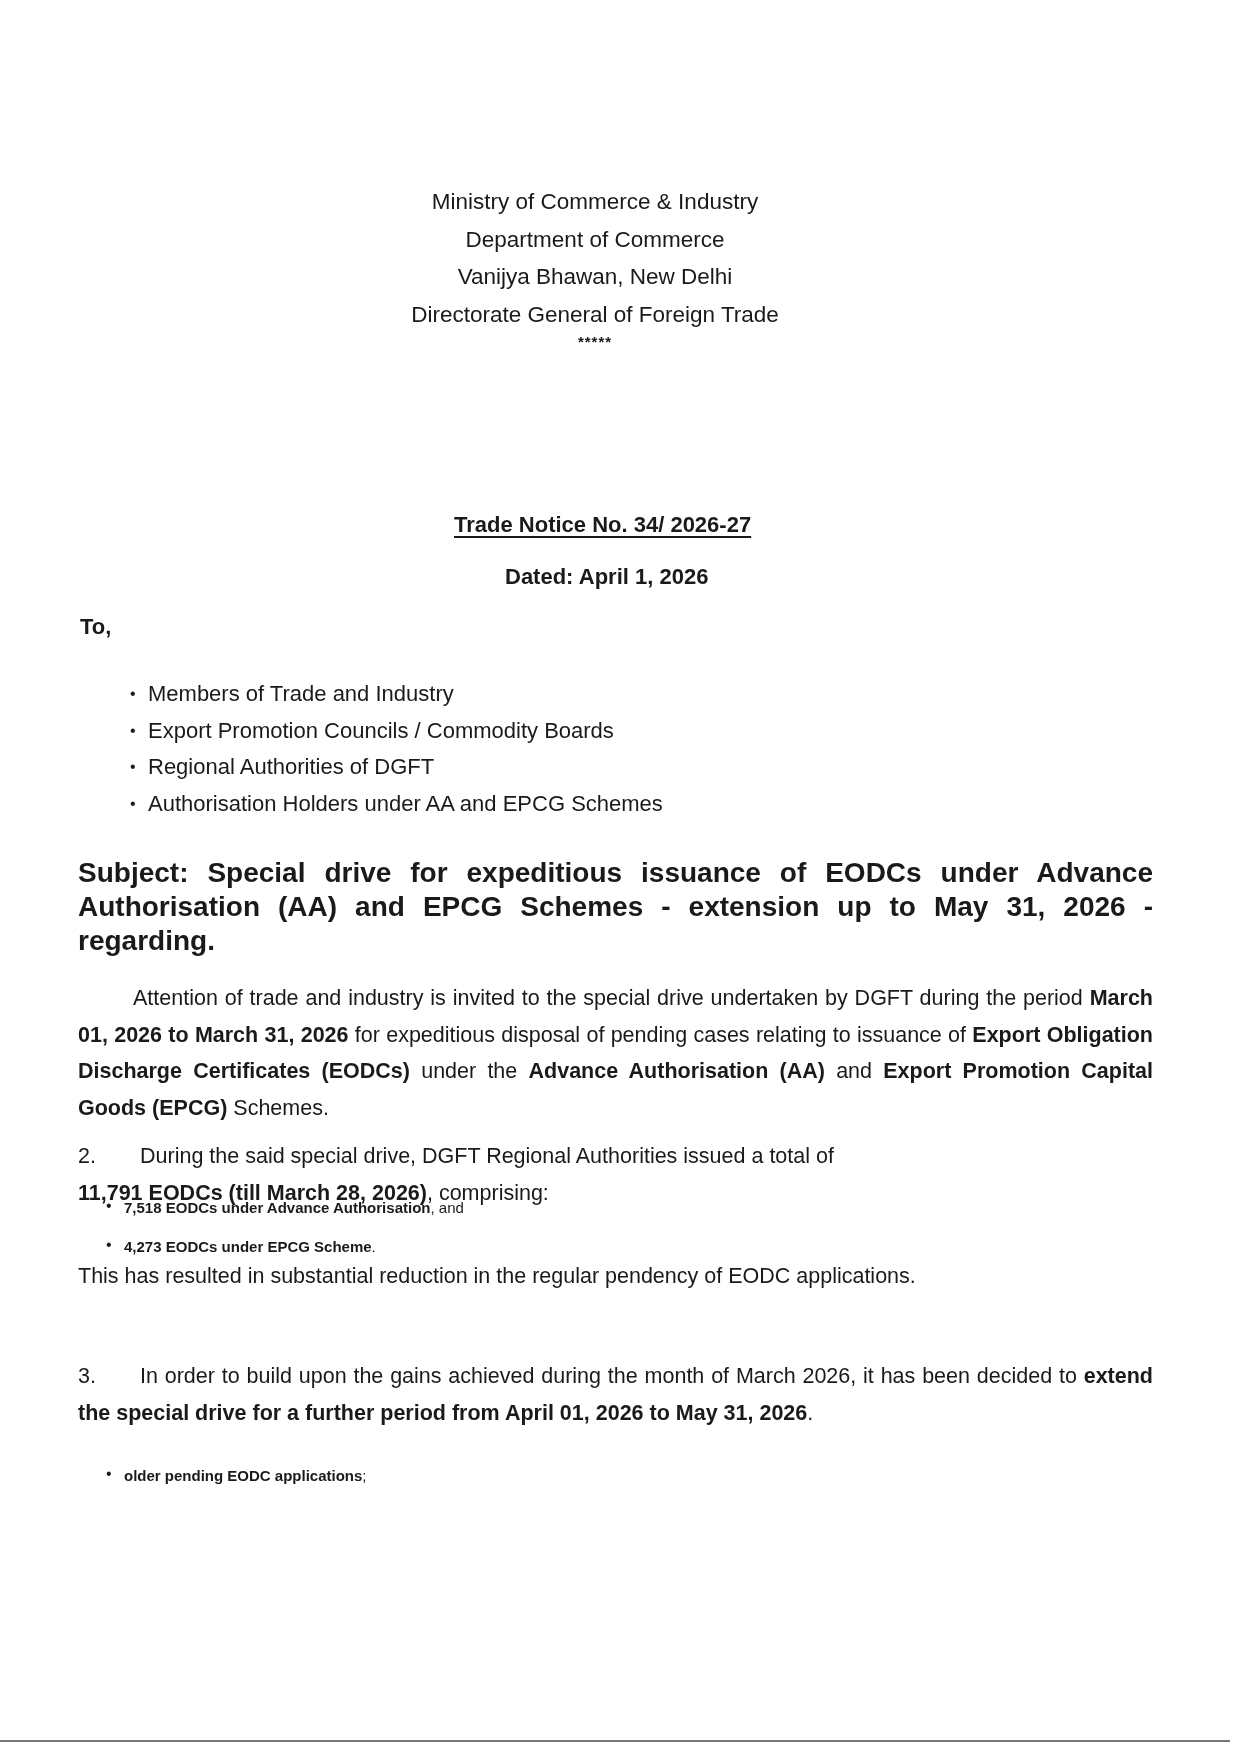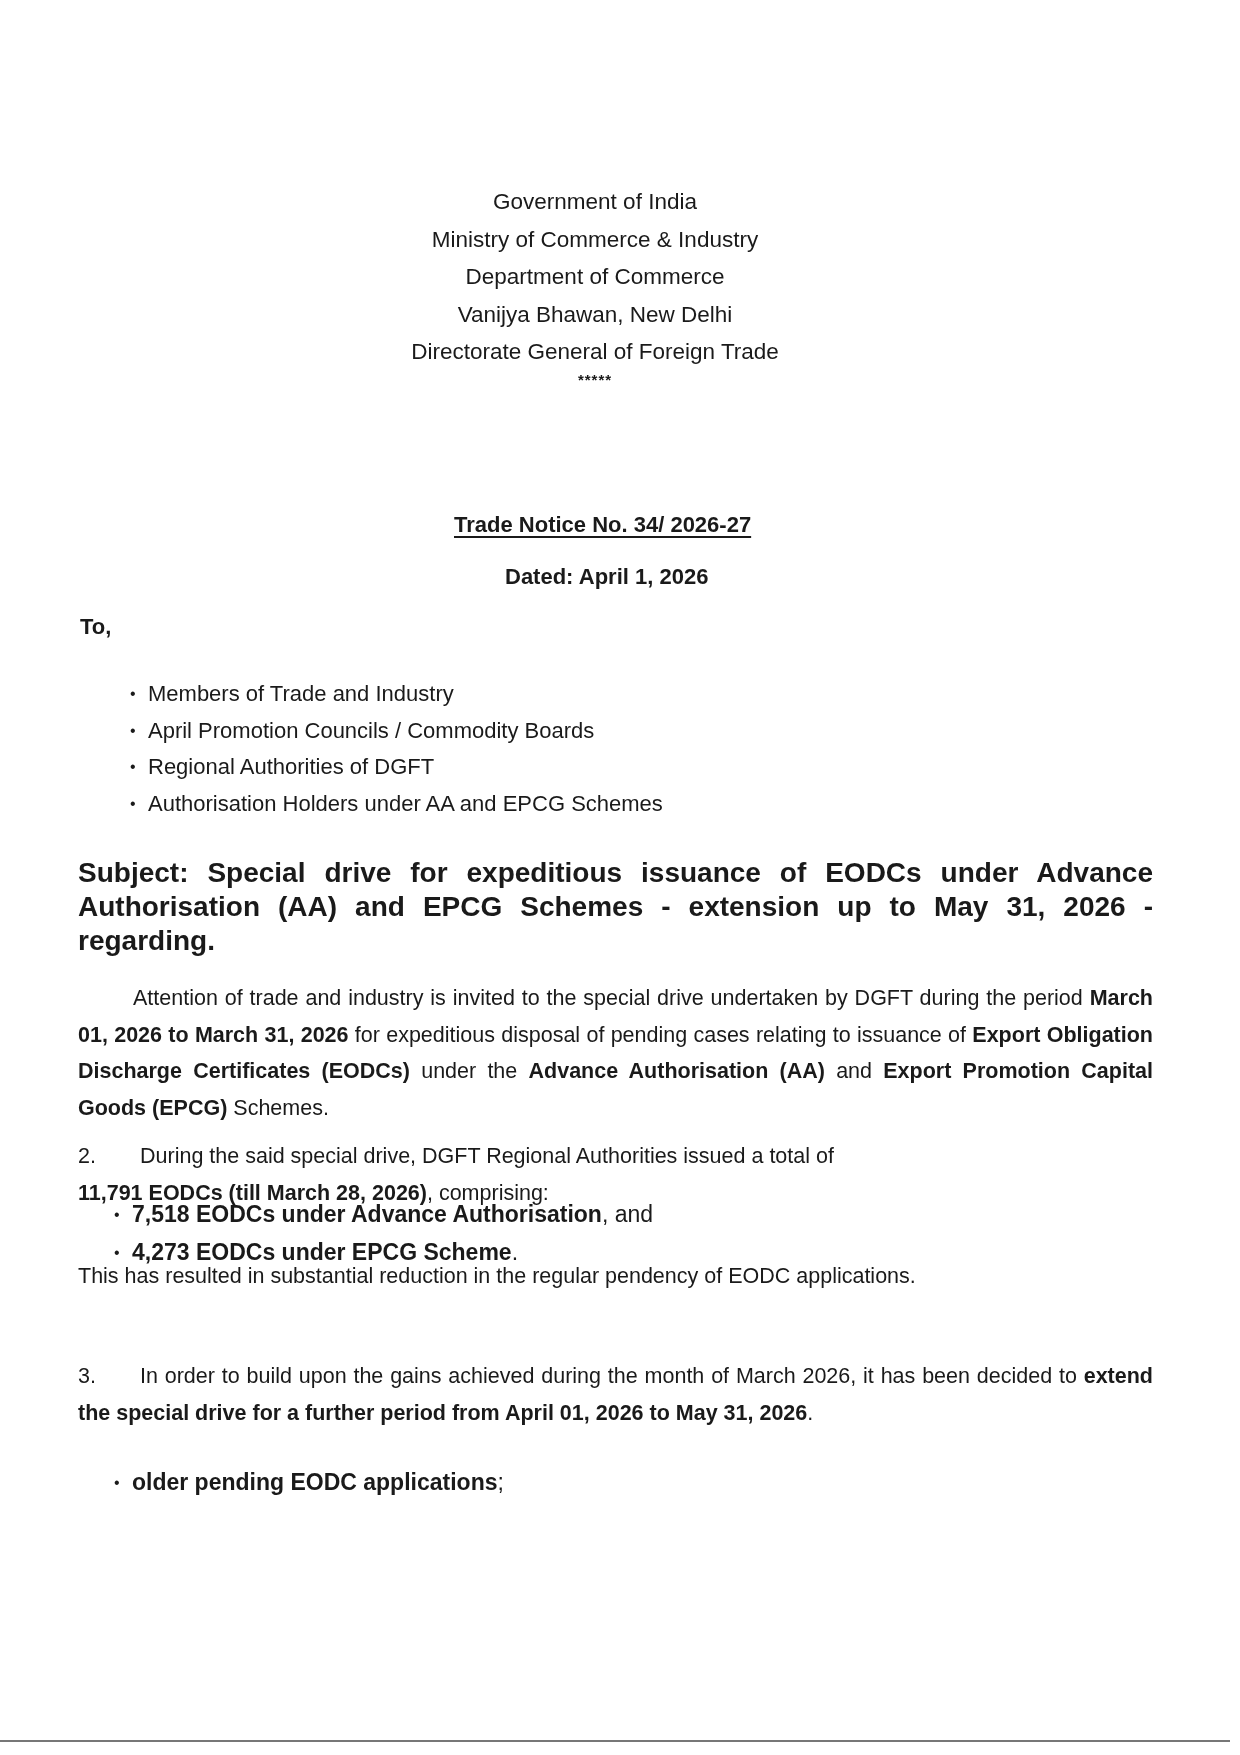--- a/index.html
+++ b/index.html
@@ -34,51 +34,50 @@
     position: absolute; left: 78px; width: 1075px; font-size: 21.5px;
     line-height: 36.5px; text-align: justify; margin-top: 40px;
   }
   .p1 { top: 940px; text-indent: 55px; }
   .p2 { top: 1098px; }
   .p3 { top: 1318px; }
   .p4 { top: 1400px; }
   .num { display: inline-block; width: 62px; }
   .b { font-weight: bold; }
   .bul {
-    position: absolute; left: 106px; margin: 8px; padding: 0; list-style: none;
-    font-size: 23px; line-height: 36.5px;
+    position: absolute; left: 106px; margin: 0; padding: 0; list-style: none;
+    font-size: 15px; line-height: 36.5px;
   }
   .bul1 { top: 1188px; }
   .bul2 { top: 1456px; }
   .result { position: absolute; left: 78px; top: 1264px; font-size: 21.5px; }
   .bottom-rule {
     position: absolute; left: 0; top: 1740px; width: 1230px; height: 2px; background: #777;
   }
 </style>
 </head>
 <body>
 
 <div class="page">
 
   <div class="center-block">
-    <div>Government of India</div>
     <div>Ministry of Commerce &amp; Industry</div>
     <div>Department of Commerce</div>
     <div>Vanijya Bhawan, New Delhi</div>
     <div>Directorate General of Foreign Trade</div>
     <div class="stars">*****</div>
   </div>
 
   <div class="notice-no">Trade Notice No. 34/ 2026-27</div>
   <div class="dated">Dated: April 1, 2026</div>
 
   <div class="to">To,</div>
   <ul class="addr-list">
     <li><span>Members of Trade and Industry</span></li>
-    <li><span>April Promotion Councils / Commodity Boards</span></li>
+    <li><span>Export Promotion Councils / Commodity Boards</span></li>
     <li><span>Regional Authorities of DGFT</span></li>
     <li><span>Authorisation Holders under AA and EPCG Schemes</span></li>
   </ul>
 
   <div class="subject">Subject: Special drive for expeditious issuance of EODCs under Advance Authorisation (AA) and EPCG Schemes - extension up to May 31, 2026 -regarding.</div>
 
   <div class="para p1"><span>Attention of trade and industry is invited to the special drive undertaken by DGFT during the period </span><span class="b">March 01, 2026 to March 31, 2026</span><span> for expeditious disposal of pending cases relating to issuance of </span><span class="b">Export Obligation Discharge Certificates (EODCs)</span><span> under the </span><span class="b">Advance Authorisation (AA)</span><span> and </span><span class="b">Export Promotion Capital Goods (EPCG)</span><span> Schemes.</span></div>
 
   <div class="para p2"><span class="num">2.</span><span>During the said special drive, DGFT Regional Authorities issued a total of </span><br><span class="b">11,791 EODCs (till March 28, 2026)</span><span>, comprising:</span></div>
 

